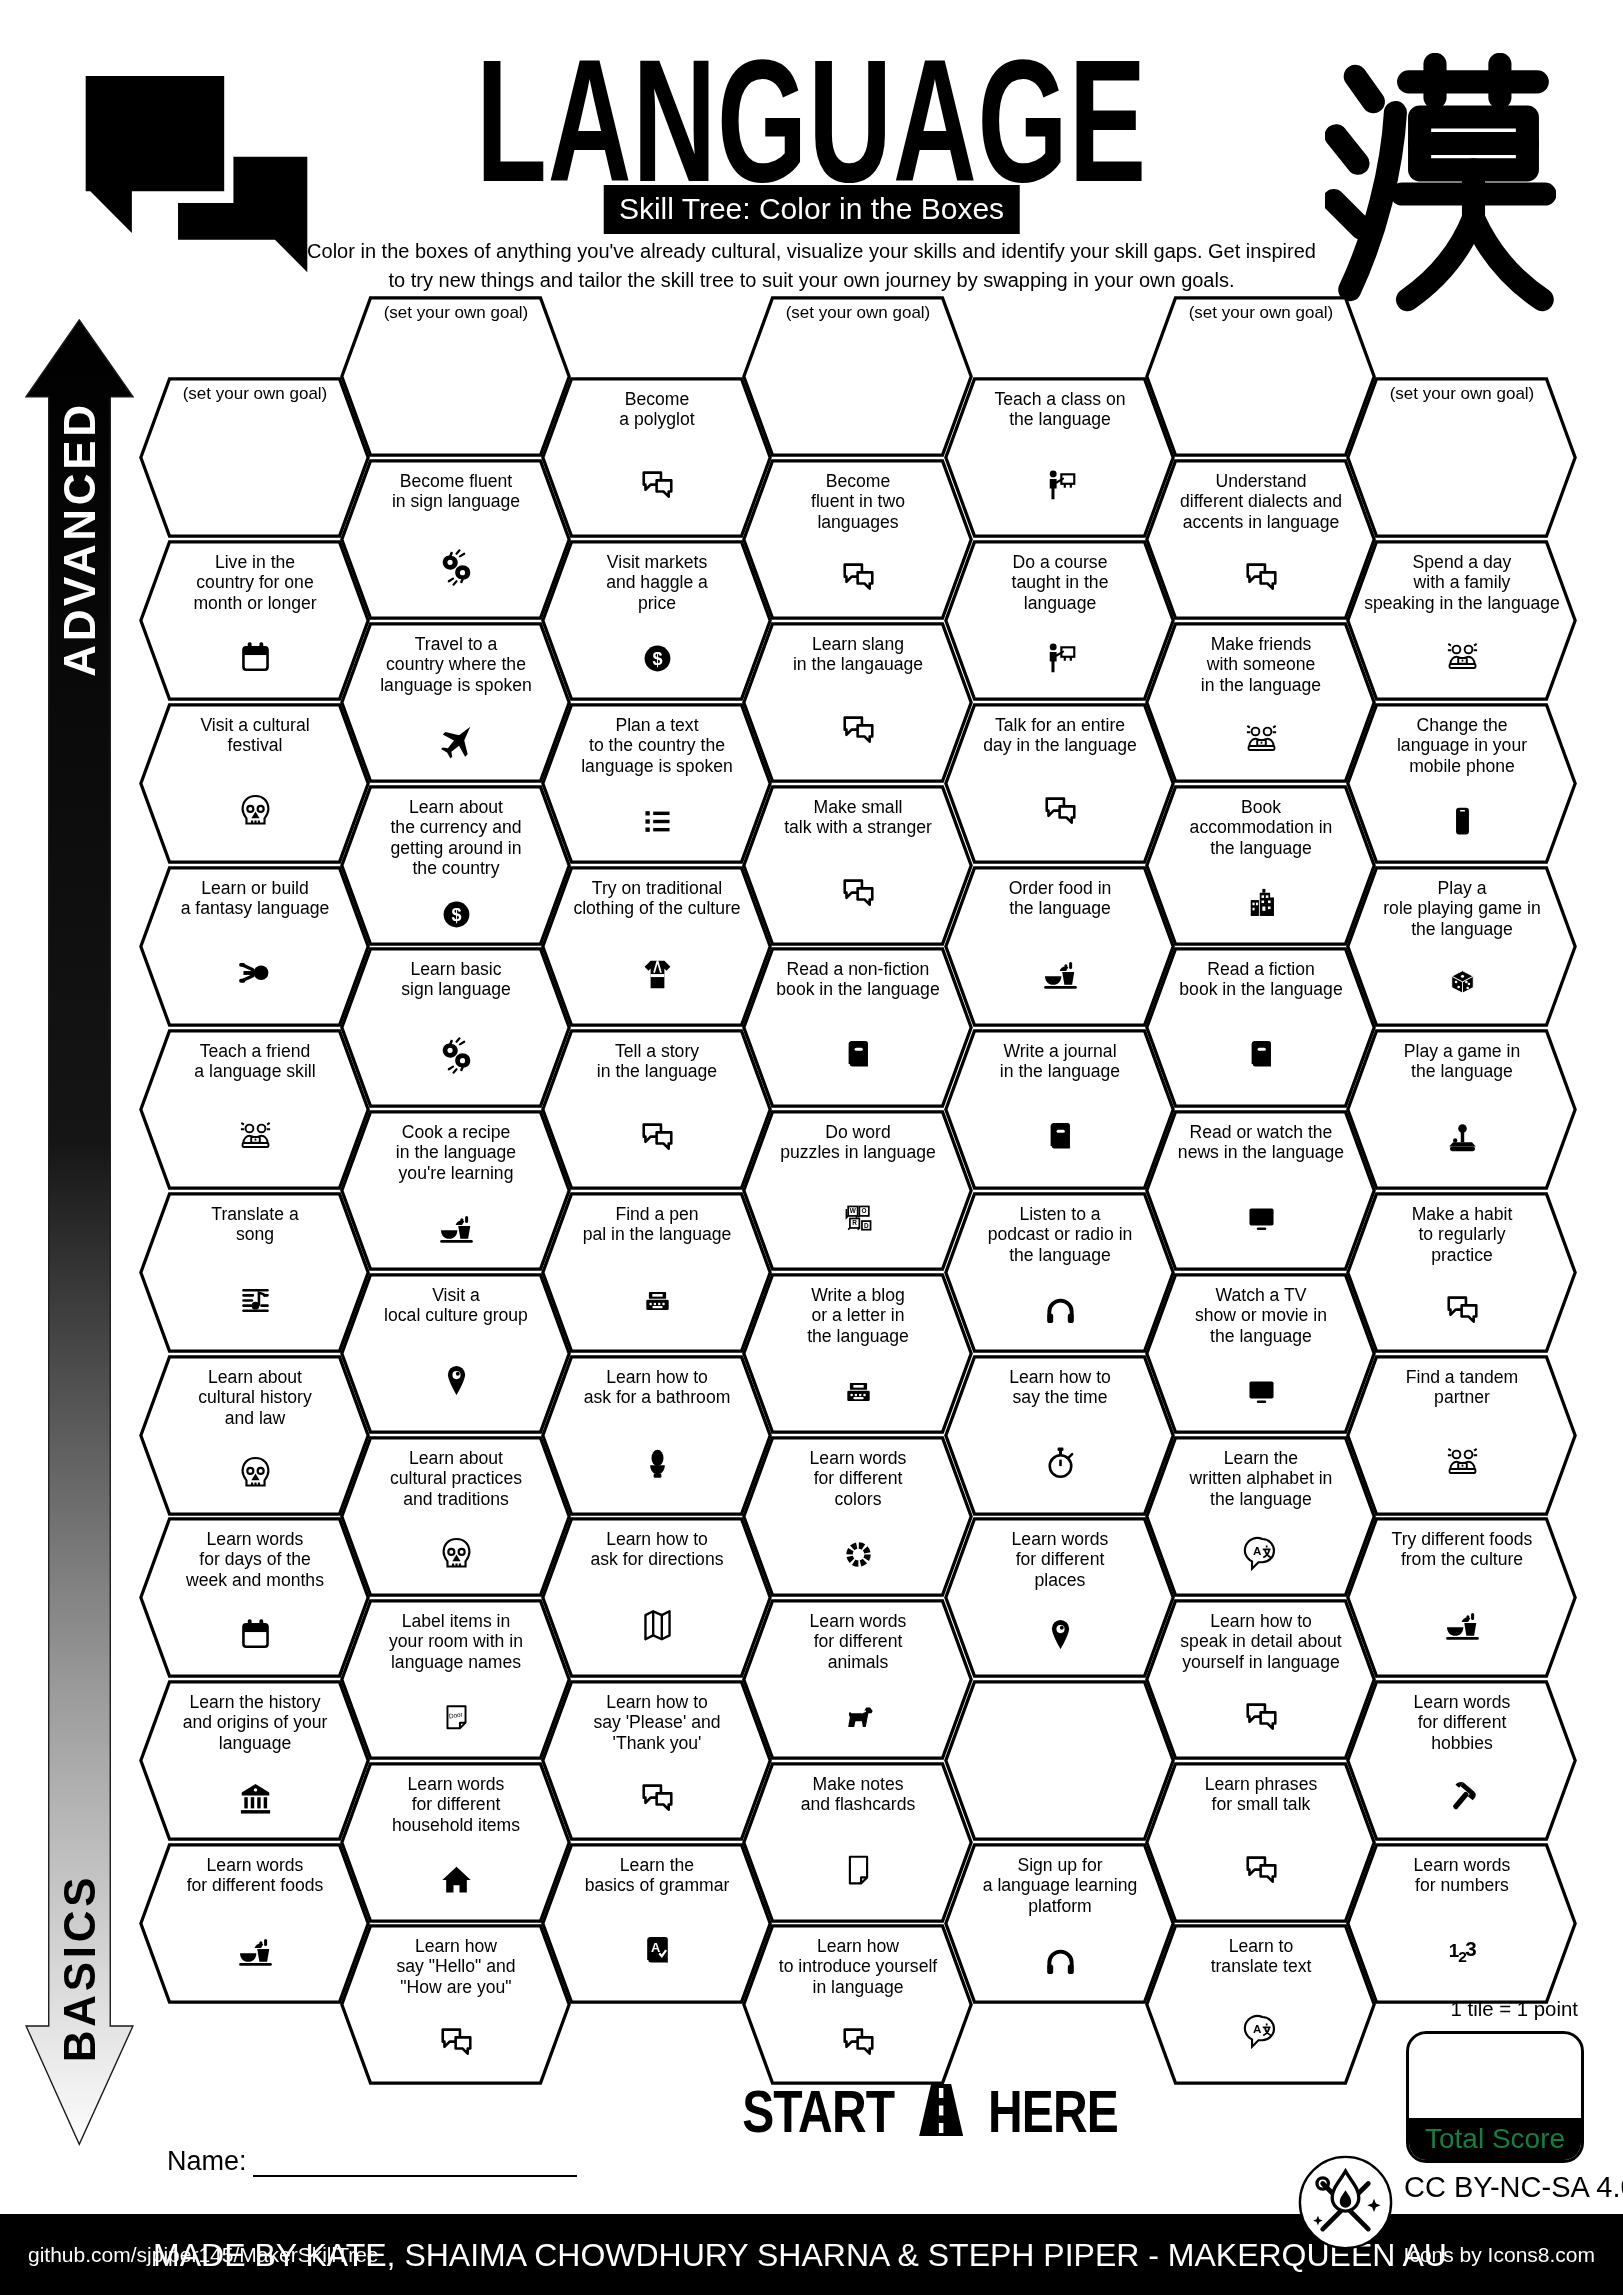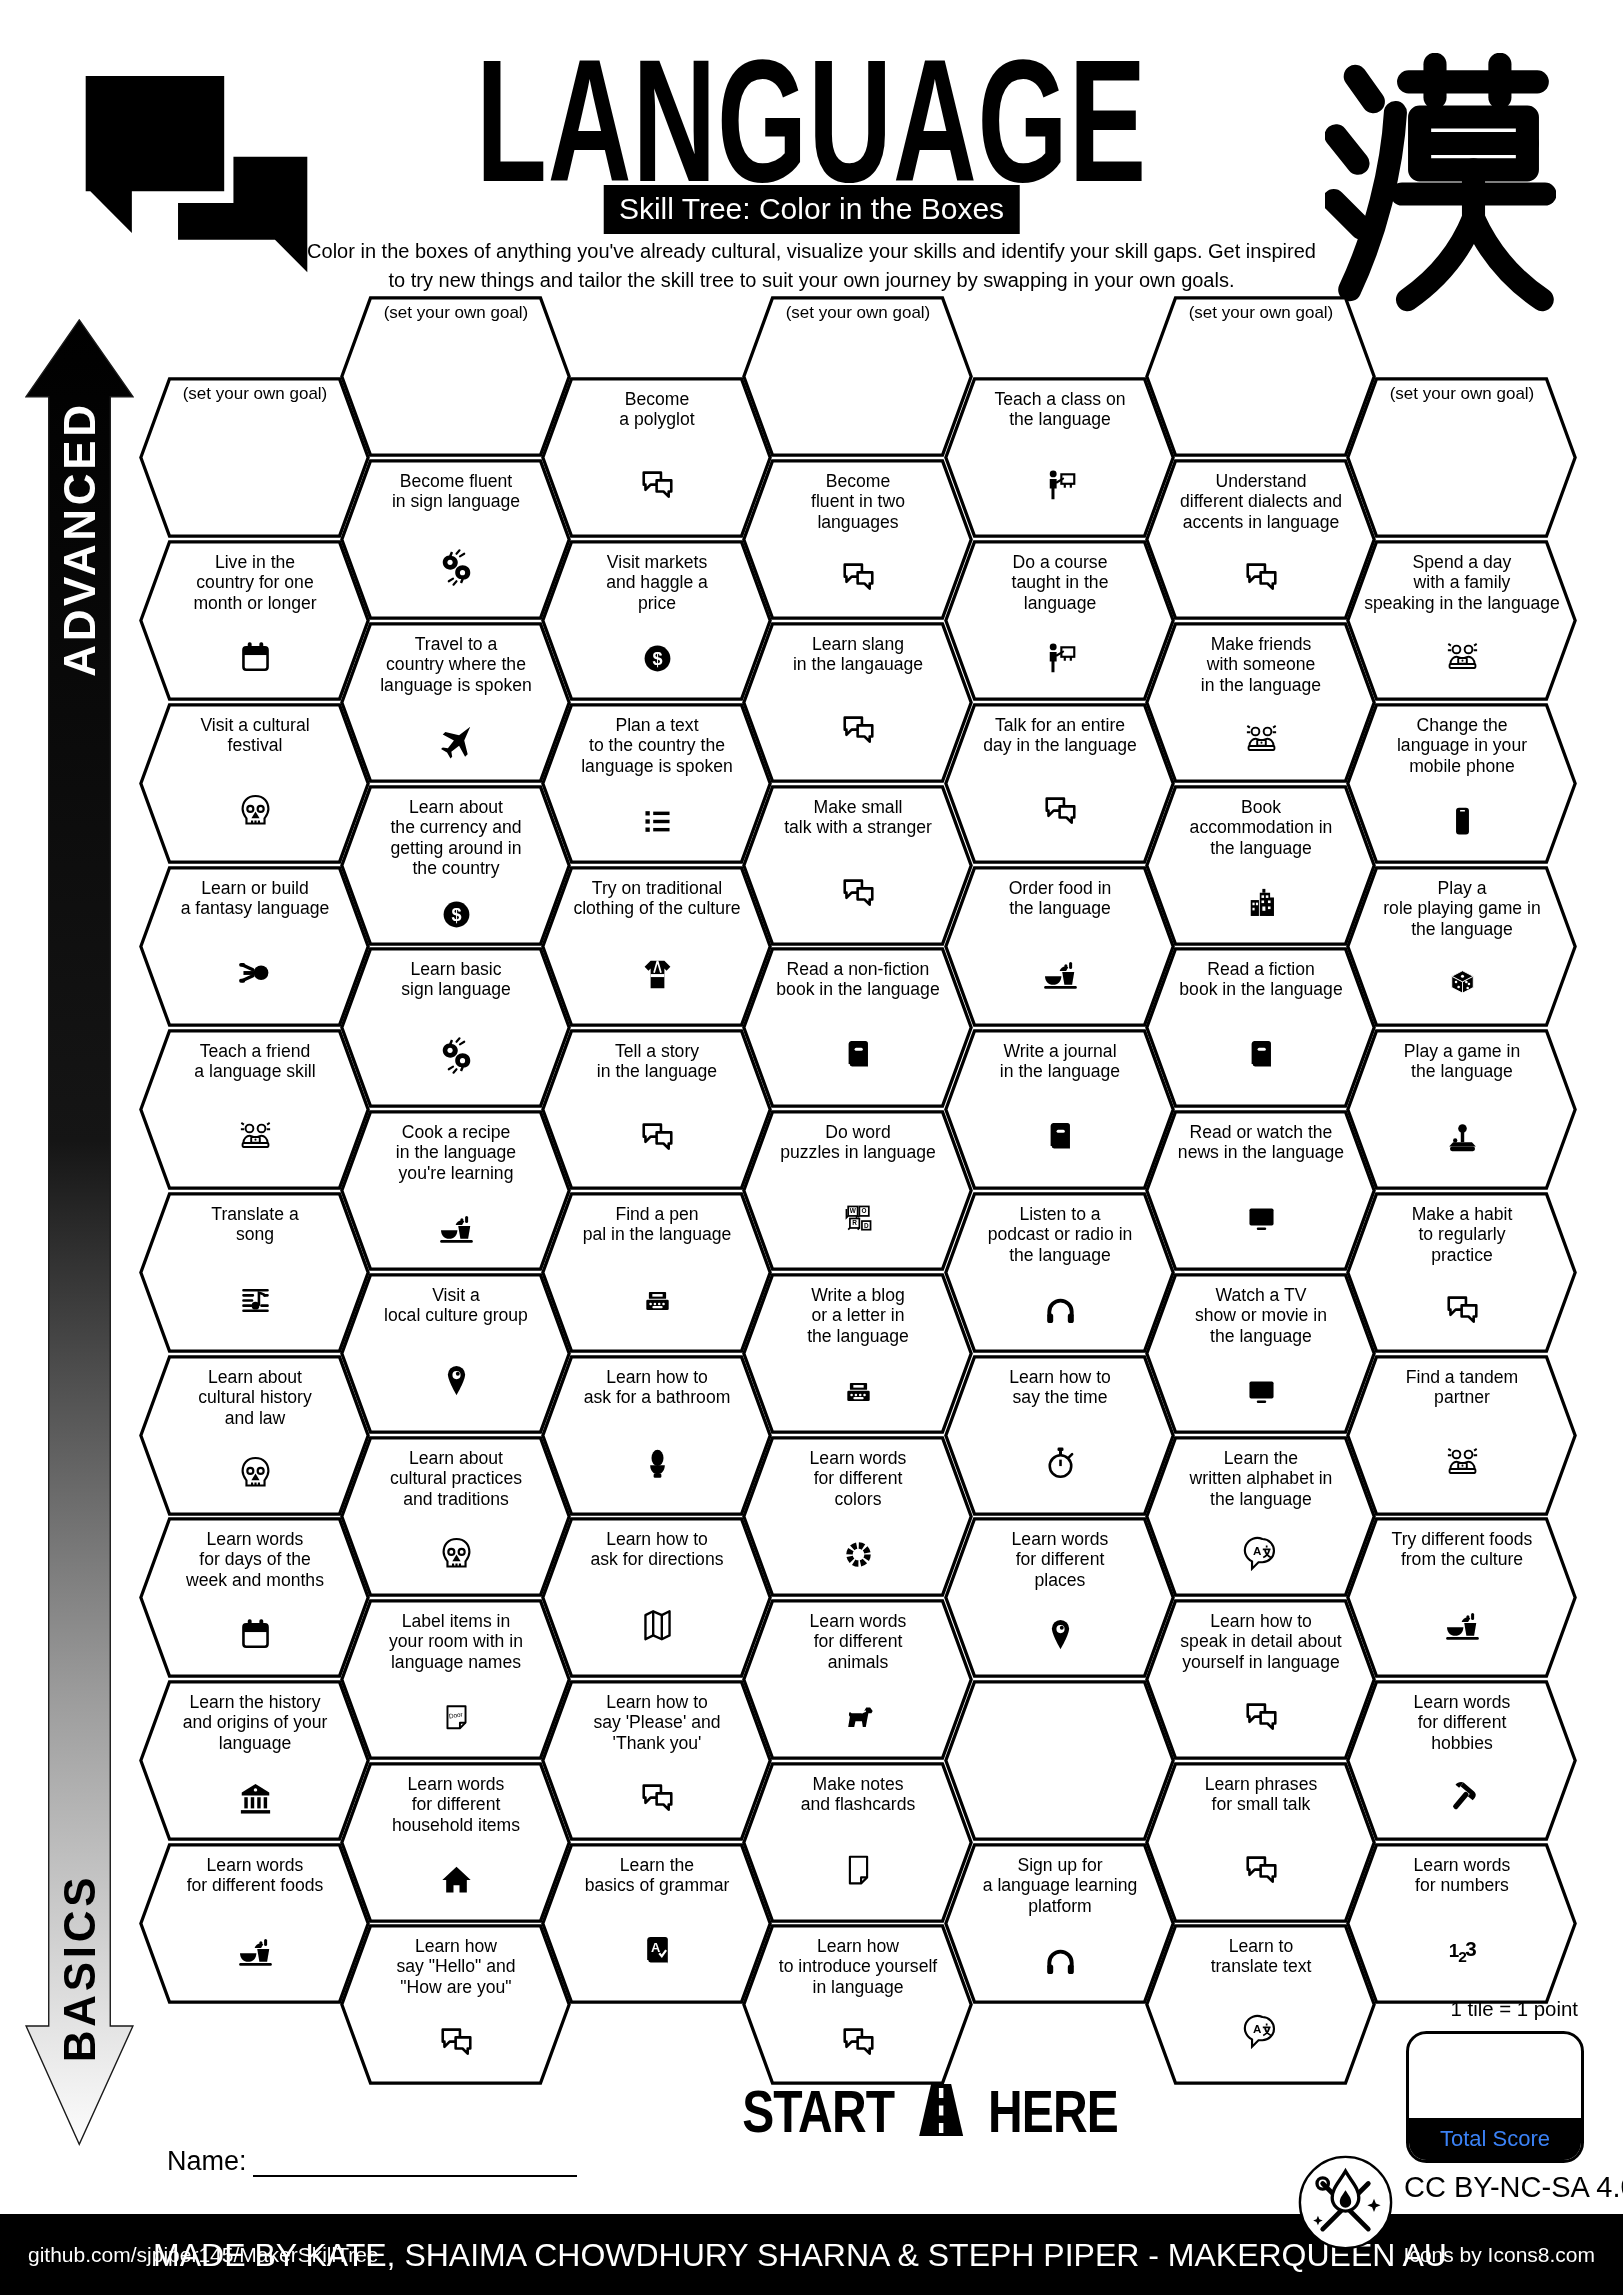--- a/index.html
+++ b/index.html
@@ -40,21 +40,21 @@
               display:flex;align-items:center;gap:22px;}
   .start-word{font-size:48px;font-weight:700;letter-spacing:-0.9px;
               transform:scaleY(1.25);transform-origin:center;}
   .name-row{position:absolute;left:167px;top:2146px;font-size:27px;}
   .name-line{display:inline-block;width:324px;border-bottom:2.3px solid #000;height:27px;
              vertical-align:bottom;margin-left:6.5px;}
   .tile-note{position:absolute;left:1406px;top:1998px;width:172px;text-align:right;font-size:20.4px;}
   .score-box{position:absolute;left:1406px;top:2031px;width:172px;height:126px;
              border:3.2px solid #000;border-radius:20.4px;overflow:hidden;background:#fff;}
   .score-box-label{position:absolute;left:0;bottom:0;width:100%;height:42px;background:#000;
-             color:#3b82f6;font-size:22px;display:flex;align-items:center;justify-content:center;}
+             color:#15803d;font-size:28px;display:flex;align-items:center;justify-content:center;}
   .license{position:absolute;left:1404px;top:2171px;font-size:29px;white-space:nowrap;}
   .mq-logo{position:absolute;left:1298px;top:2155px;z-index:3;}
 
   
   .footer{position:absolute;left:0;top:2214px;width:1623px;height:81px;background:#000;color:#fff;}
   .footer .fleft{position:absolute;left:28px;top:50%;transform:translateY(-50%);font-size:21px;}
   .footer .fcenter{position:absolute;left:800px;top:50%;transform:translate(-50%,-50%);
                    font-size:32px;white-space:nowrap;}
   .footer .fright{position:absolute;right:28px;top:50%;transform:translateY(-50%);font-size:21px;}
 </style>

